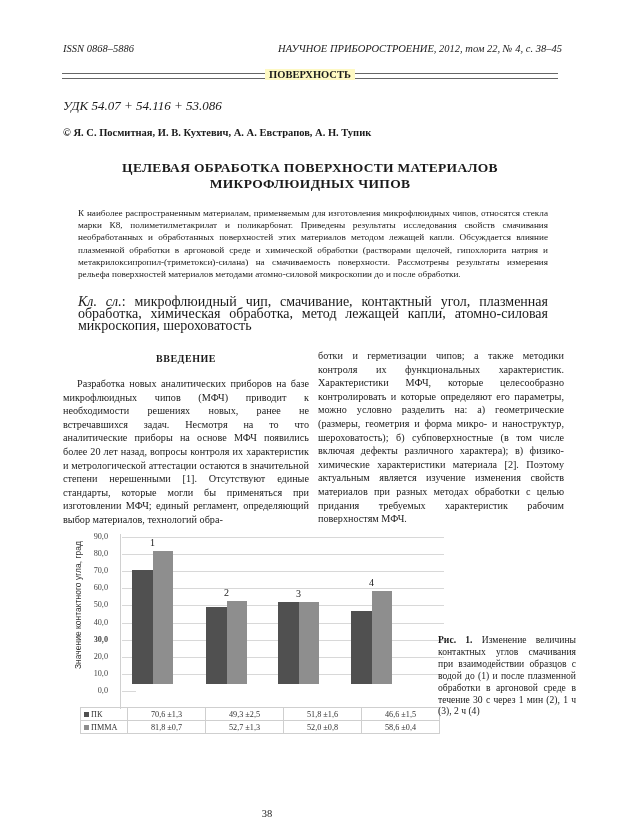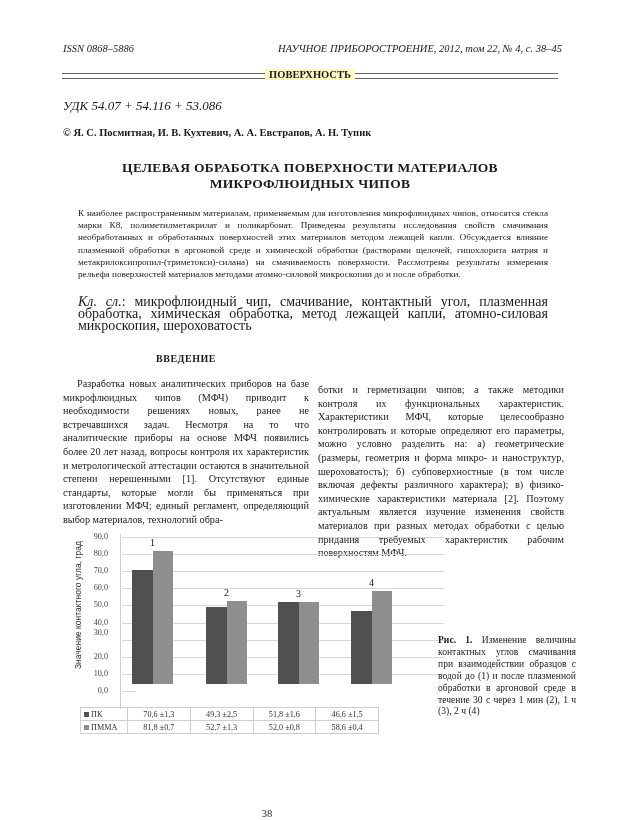--- a/index.html
+++ b/index.html
@@ -15,31 +15,31 @@
   .authors { top:127px; left:63px; font-size:10.5px; font-weight:bold; }
   .title { top:160px; left:60px; width:500px; text-align:center; font-size:13.5px; font-weight:bold; line-height:16px; letter-spacing:0.3px; }
   .abstract { top:207px; left:78px; width:470px; font-size:9.2px; line-height:12.2px; text-align:justify; }
   .keywords { top:296px; left:78px; width:470px; font-size:14px; line-height:12.2px; text-align:justify; }
   .keywords i { font-style:italic; }
   .col { font-size:10.2px; line-height:13.6px; text-align:justify; width:246px; }
   .col p { margin:0; }
   .col .indent { text-indent:14px; }
   .intro-h { top:353px; left:63px; width:246px; text-align:center; font-weight:bold; font-size:10px; letter-spacing:0.5px; }
   .col-left { top:377px; left:63px; }
-  .col-right { top:349px; left:318px;margin-top:34px; }
+  .col-right { top:349px; left:318px; }
   .chart { top:530px; left:70px; width:380px; height:210px; }
   .ylabel { position:absolute; left:-62px; top:70px; width:140px; transform:rotate(-90deg); font-family:"Liberation Sans", sans-serif; font-size:8.5px; text-align:center; color:#333; }
   .ytick { position:absolute; left:12px; width:26px; text-align:right; font-size:8.2px; color:#444; }
   .grid { position:absolute; left:52px; width:322px; height:1px; background:#d8d8d8; }
   .plot-border { position:absolute; left:50px; top:4px; width:1px; height:175px; background:#d0d0d0; }
   .bar { position:absolute; }
   .bar.pk { background:#505050; }
   .bar.pmma { background:#8e8e8e; }
   .glabel { position:absolute; font-size:10px; width:20px; text-align:center; }
-  .dtable { position:absolute; left:10px; top:177px; width:299px; border-collapse:collapse; font-size:8.2px; color:#333; }
+  .dtable { position:absolute; left:10px; top:177px; width:360px; border-collapse:collapse; font-size:8.2px; color:#333; }
   .dtable td { border:1px solid #cfcfcf; height:12px; padding:0 3px; text-align:center; }
   .dtable td.first { text-align:left; width:40px; white-space:nowrap; }
   .sw { display:inline-block; width:5px; height:5px; margin-right:2px; vertical-align:middle; }
   .caption { top:634px; left:438px; width:138px; font-size:9.6px; line-height:11.9px; text-align:justify; }
   .caption b { font-weight:bold; }
   .pageno { top:808px; left:0; width:534px; text-align:center; font-size:10.5px; }
 </style>
 </head>
 <body>
 
@@ -74,21 +74,21 @@
 
 <div class="abs chart">
   <div class="ylabel">Значение контактного угла,  град</div>
 
   <div class="ytick" style="top:2px;">90,0</div>
   <div class="ytick" style="top:19px;">80,0</div>
   <div class="ytick" style="top:36px;">70,0</div>
   <div class="ytick" style="top:53px;">60,0</div>
   <div class="ytick" style="top:70px;">50,0</div>
   <div class="ytick" style="top:88px;">40,0</div>
-  <div class="ytick" style="top:98px;">30,0</div>
+  <div class="ytick" style="top:105px;font-weight:bold;">30,0</div>
   <div class="ytick" style="top:122px;">20,0</div>
   <div class="ytick" style="top:139px;">10,0</div>
   <div class="ytick" style="top:156px;">0,0</div>
 
   <div class="plot-border"></div>
   <div class="grid" style="top:7px;"></div>
   <div class="grid" style="top:24px;"></div>
   <div class="grid" style="top:41px;"></div>
   <div class="grid" style="top:58px;"></div>
   <div class="grid" style="top:75px;"></div>

